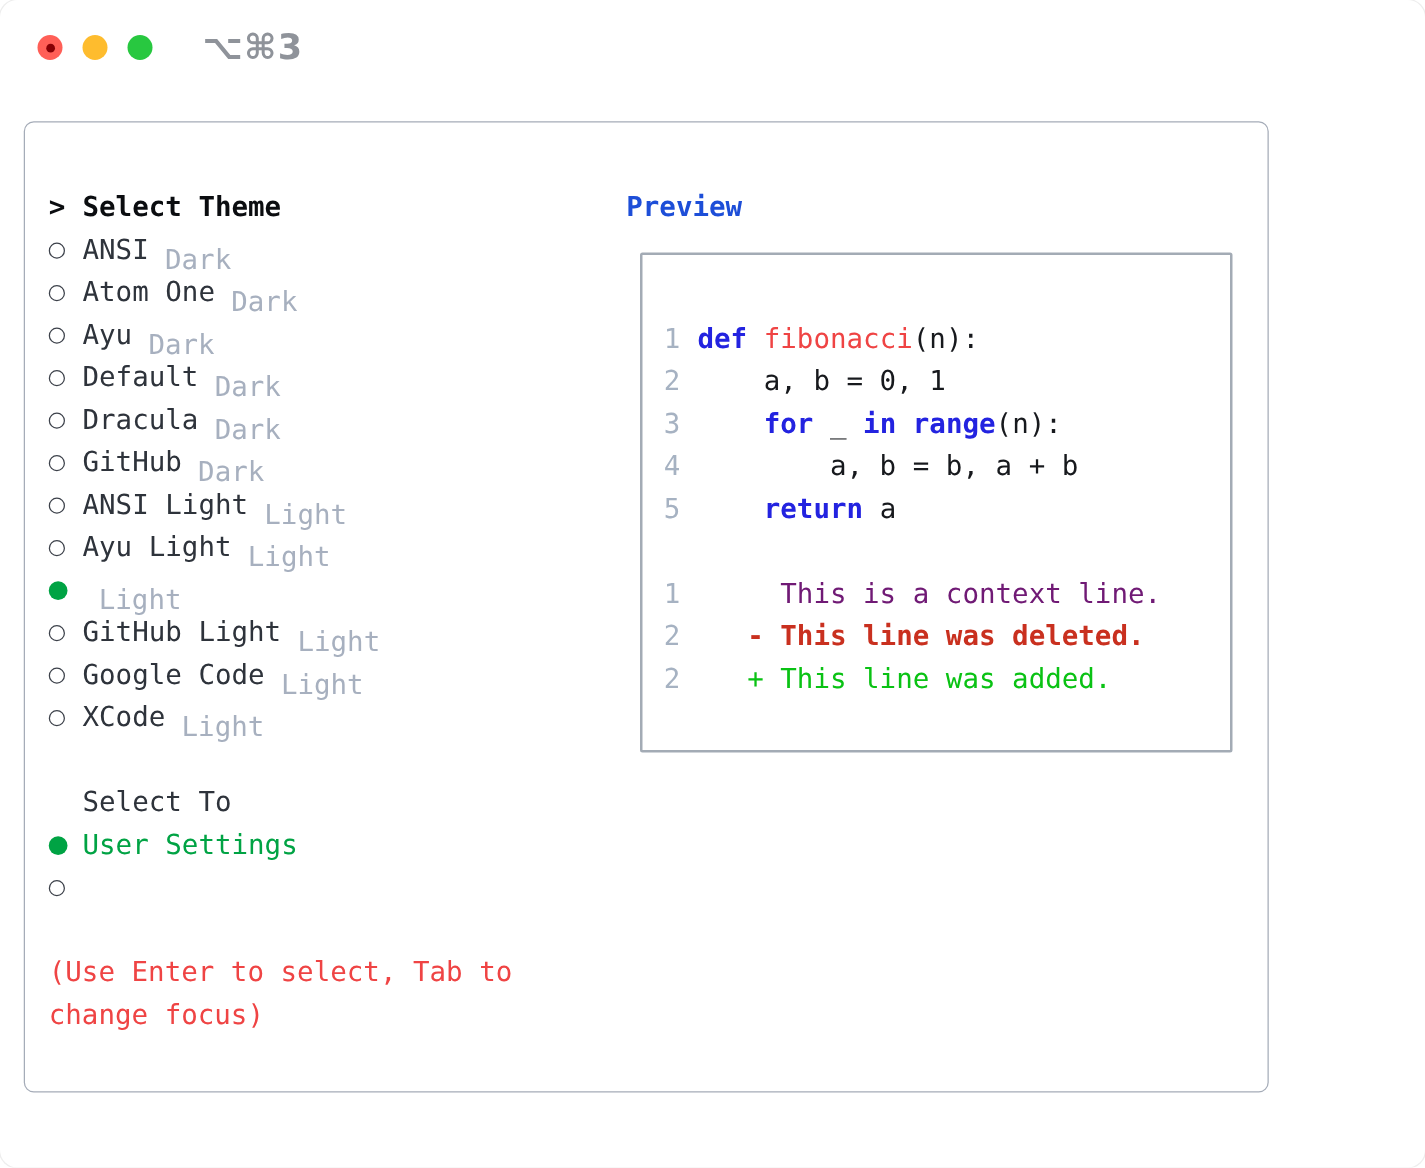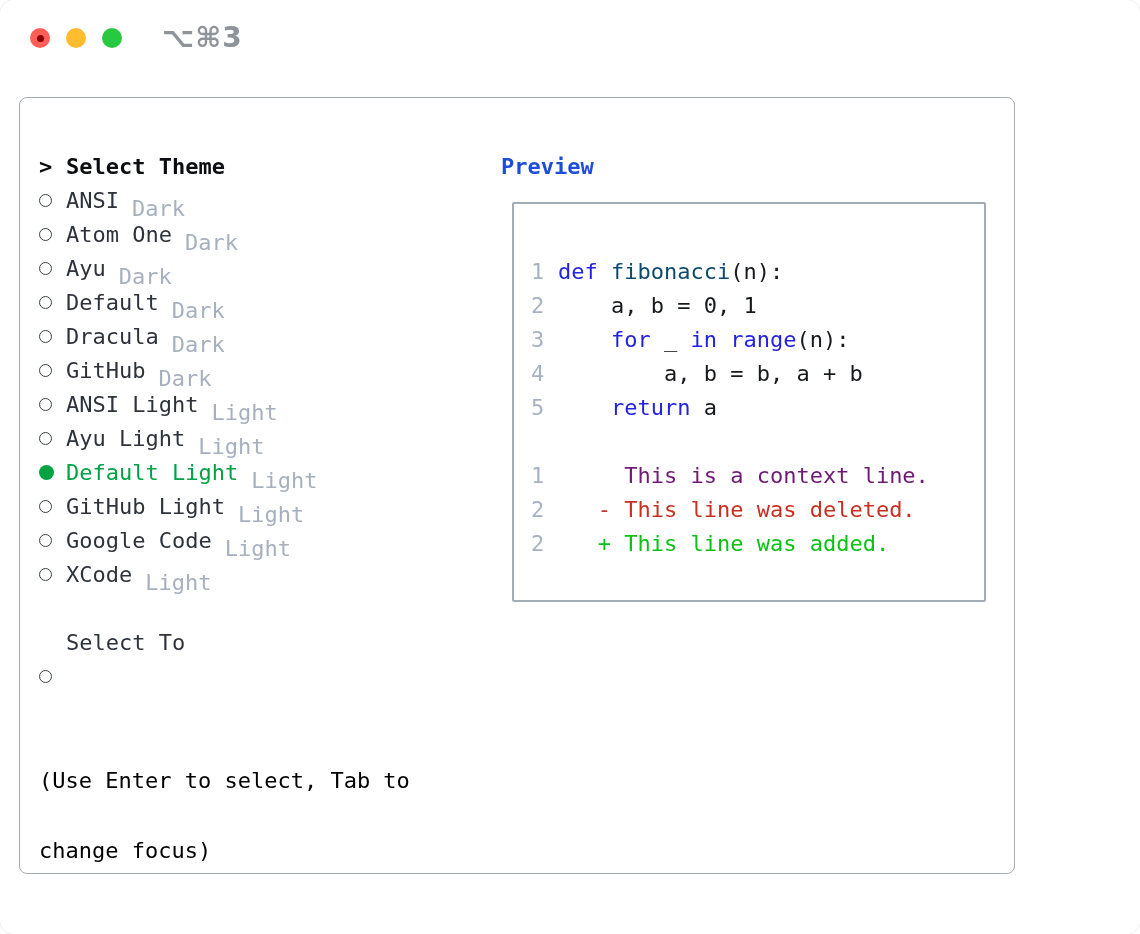--- a/index.html
+++ b/index.html
@@ -49,43 +49,43 @@
   .hdr-mark { font-weight: bold; color: #0b0d10; }
   .hdr-label { font-weight: bold; color: #0b0d10; }
 
   .ring { width: 13px; height: 13px; border: 1.5px solid #3c414a; border-radius: 50%; }
   .dot  { width: 15px; height: 15px; border-radius: 50%; background: #00a344; }
 
   .t-name { color: #2e333b; }
   .t-name.sel { color: #00a344; }
   .t-variant { color: #a7b0bf; margin-left: 13px; margin-top: 16px; }
 
-  .hint { color: #000000; margin-top: 36px; }
+  .hint { color: #ef4444; }
 
   
   .preview-hdr {
     position: absolute; left: 481px; top: 51px; height: 34px;
     display: flex; align-items: center;
     font-size: 22px; font-weight: bold; color: #1d4ed8;
   }
   .preview-box {
     position: absolute; left: 492px; top: 104px;
     width: 474px; height: 400px;
     border: 2px solid #a3abb5; border-radius: 2px;
     background: #ffffff;
     padding: 50px 0 0 17px;
     overflow: hidden;
   }
   .code-line { height: 34px; display: flex; align-items: center; font-size: 22px; color: #17191d; }
   .ln { display: inline-block; width: 27px; color: #a6b2c2; white-space: pre; }
   .seg { white-space: pre; }
-  .kw  { color: #2323e0; }
-  .fn  { color: #0c4a6e; text-align: right; }
+  .kw  { color: #2323e0; font-weight: bold; }
+  .fn  { color: #ef4444; text-align: right; }
   .ctx { color: #701a75; }
-  .del { color: #c9301f; }
+  .del { color: #c9301f; font-weight: bold; }
   .add { color: #0ac214; }
 </style>
 </head>
 <body>
 
 <div class="window">
 
   <div class="titlebar">
     <div class="traffic red"></div>
     <div class="traffic yellow"></div>
@@ -157,21 +157,20 @@
             <span class="marker">
               <span class="ring"></span>
             </span>
             <span class="t-name">Ayu Light</span>
             <span class="t-variant">Light</span>
           </div>
           <div class="row">
             <span class="marker">
               <span class="dot"></span>
             </span>
-            <span class="t-name sel">Default Light</span>
             <span class="t-variant">Light</span>
           </div>
           <div class="row">
             <span class="marker">
               <span class="ring"></span>
             </span>
             <span class="t-name">GitHub Light</span>
             <span class="t-variant">Light</span>
           </div>
           <div class="row">
@@ -191,20 +190,26 @@
         </div>
 
       <div class="spacer"></div>
 
       <div class="row">
         <span class="marker"></span>
         <span>Select To</span>
       </div>
 
       <div id="apply-options">
+          <div class="row">
+            <span class="marker">
+              <span class="dot"></span>
+            </span>
+            <span class="t-name sel">User Settings</span>
+          </div>
           <div class="row">
             <span class="marker">
               <span class="ring"></span>
             </span>
           </div>
         </div>
 
       <div class="spacer"></div>
 
       <div class="row hint">

